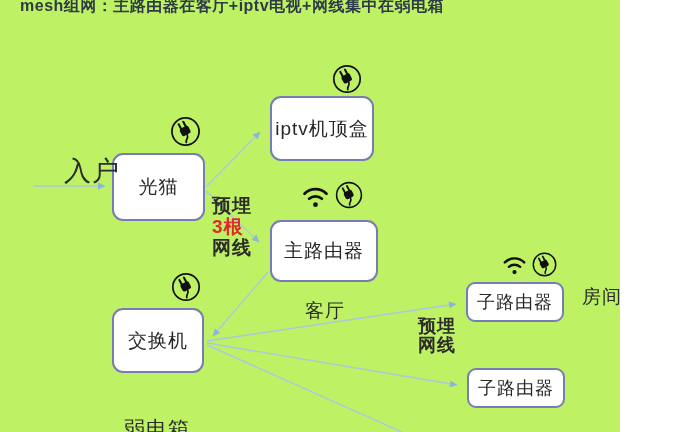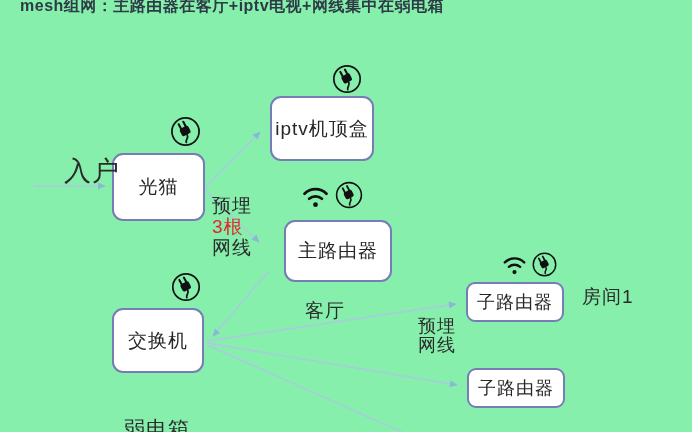--- a/index.html
+++ b/index.html
@@ -1,36 +1,36 @@
 <!DOCTYPE html>
 <html><head>
 <meta charset="utf-8">
 <style>
   html,body{margin:0;padding:0;background:#ffffff;}
   #stage{
-    position:relative;width:692px;height:432px;overflow:hidden;
-    background:#86efac;
+    position:relative;width:620px;height:432px;overflow:hidden;
+    background:#bef264;
     font-family:"Liberation Sans","DejaVu Sans",sans-serif;
     color:#2f2f2f;
   }
   #wires{position:absolute;left:0;top:0;width:692px;height:432px;}
   .title{
     position:absolute;left:20px;top:-4px;
     font-size:16px;font-weight:bold;color:#2e3b46;letter-spacing:.5px;
     white-space:nowrap;
   }
   .node{
     position:absolute;box-sizing:border-box;
     border:2px solid #767cb5;border-radius:11px;background:#ffffff;
     display:flex;align-items:center;justify-content:center;
     font-size:19px;color:#262626;letter-spacing:1px;
   }
   .node.small{font-size:18px;border-radius:9px;justify-content:center;}
   .lbl{position:absolute;font-size:19px;color:#2b2b2b;letter-spacing:1px;white-space:nowrap;}
-  .anno{position:absolute;font-size:19px;line-height:21px;color:#2b2b2b;letter-spacing:1px;}
+  .anno{position:absolute;font-size:19px;line-height:21px;color:#2b2b2b;letter-spacing:1px;font-weight:bold;}
   .anno .red{color:#e0282d;}
   .anno.small{font-size:18px;line-height:19px;}
   .icon{position:absolute;}
 </style>
 </head>
 <body>
 
 <div id="stage">
 
   <svg id="wires" viewBox="0 0 692 432" xmlns="http://www.w3.org/2000/svg">
@@ -53,21 +53,21 @@
   <div class="title">mesh组网：主路由器在客厅+iptv电视+网线集中在弱电箱</div>
 
   <div class="node" style="left:112px;top:153px;width:93px;height:68px;">
     <span>光猫</span>
   </div>
 
   <div class="node" style="left:270px;top:96px;width:104px;height:65px;">
     <span>iptv机顶盒</span>
   </div>
 
-  <div class="node" style="left:270px;top:220px;width:108px;height:62px;margin-left:14px;">
+  <div class="node" style="left:270px;top:220px;width:108px;height:62px;">
     <span>主路由器</span>
   </div>
 
   <div class="node" style="left:112px;top:308px;width:92px;height:65px;">
     <span>交换机</span>
   </div>
 
   <div class="node small" style="left:466px;top:282px;width:98px;height:40px;">
     <span>子路由器</span>
   </div>

